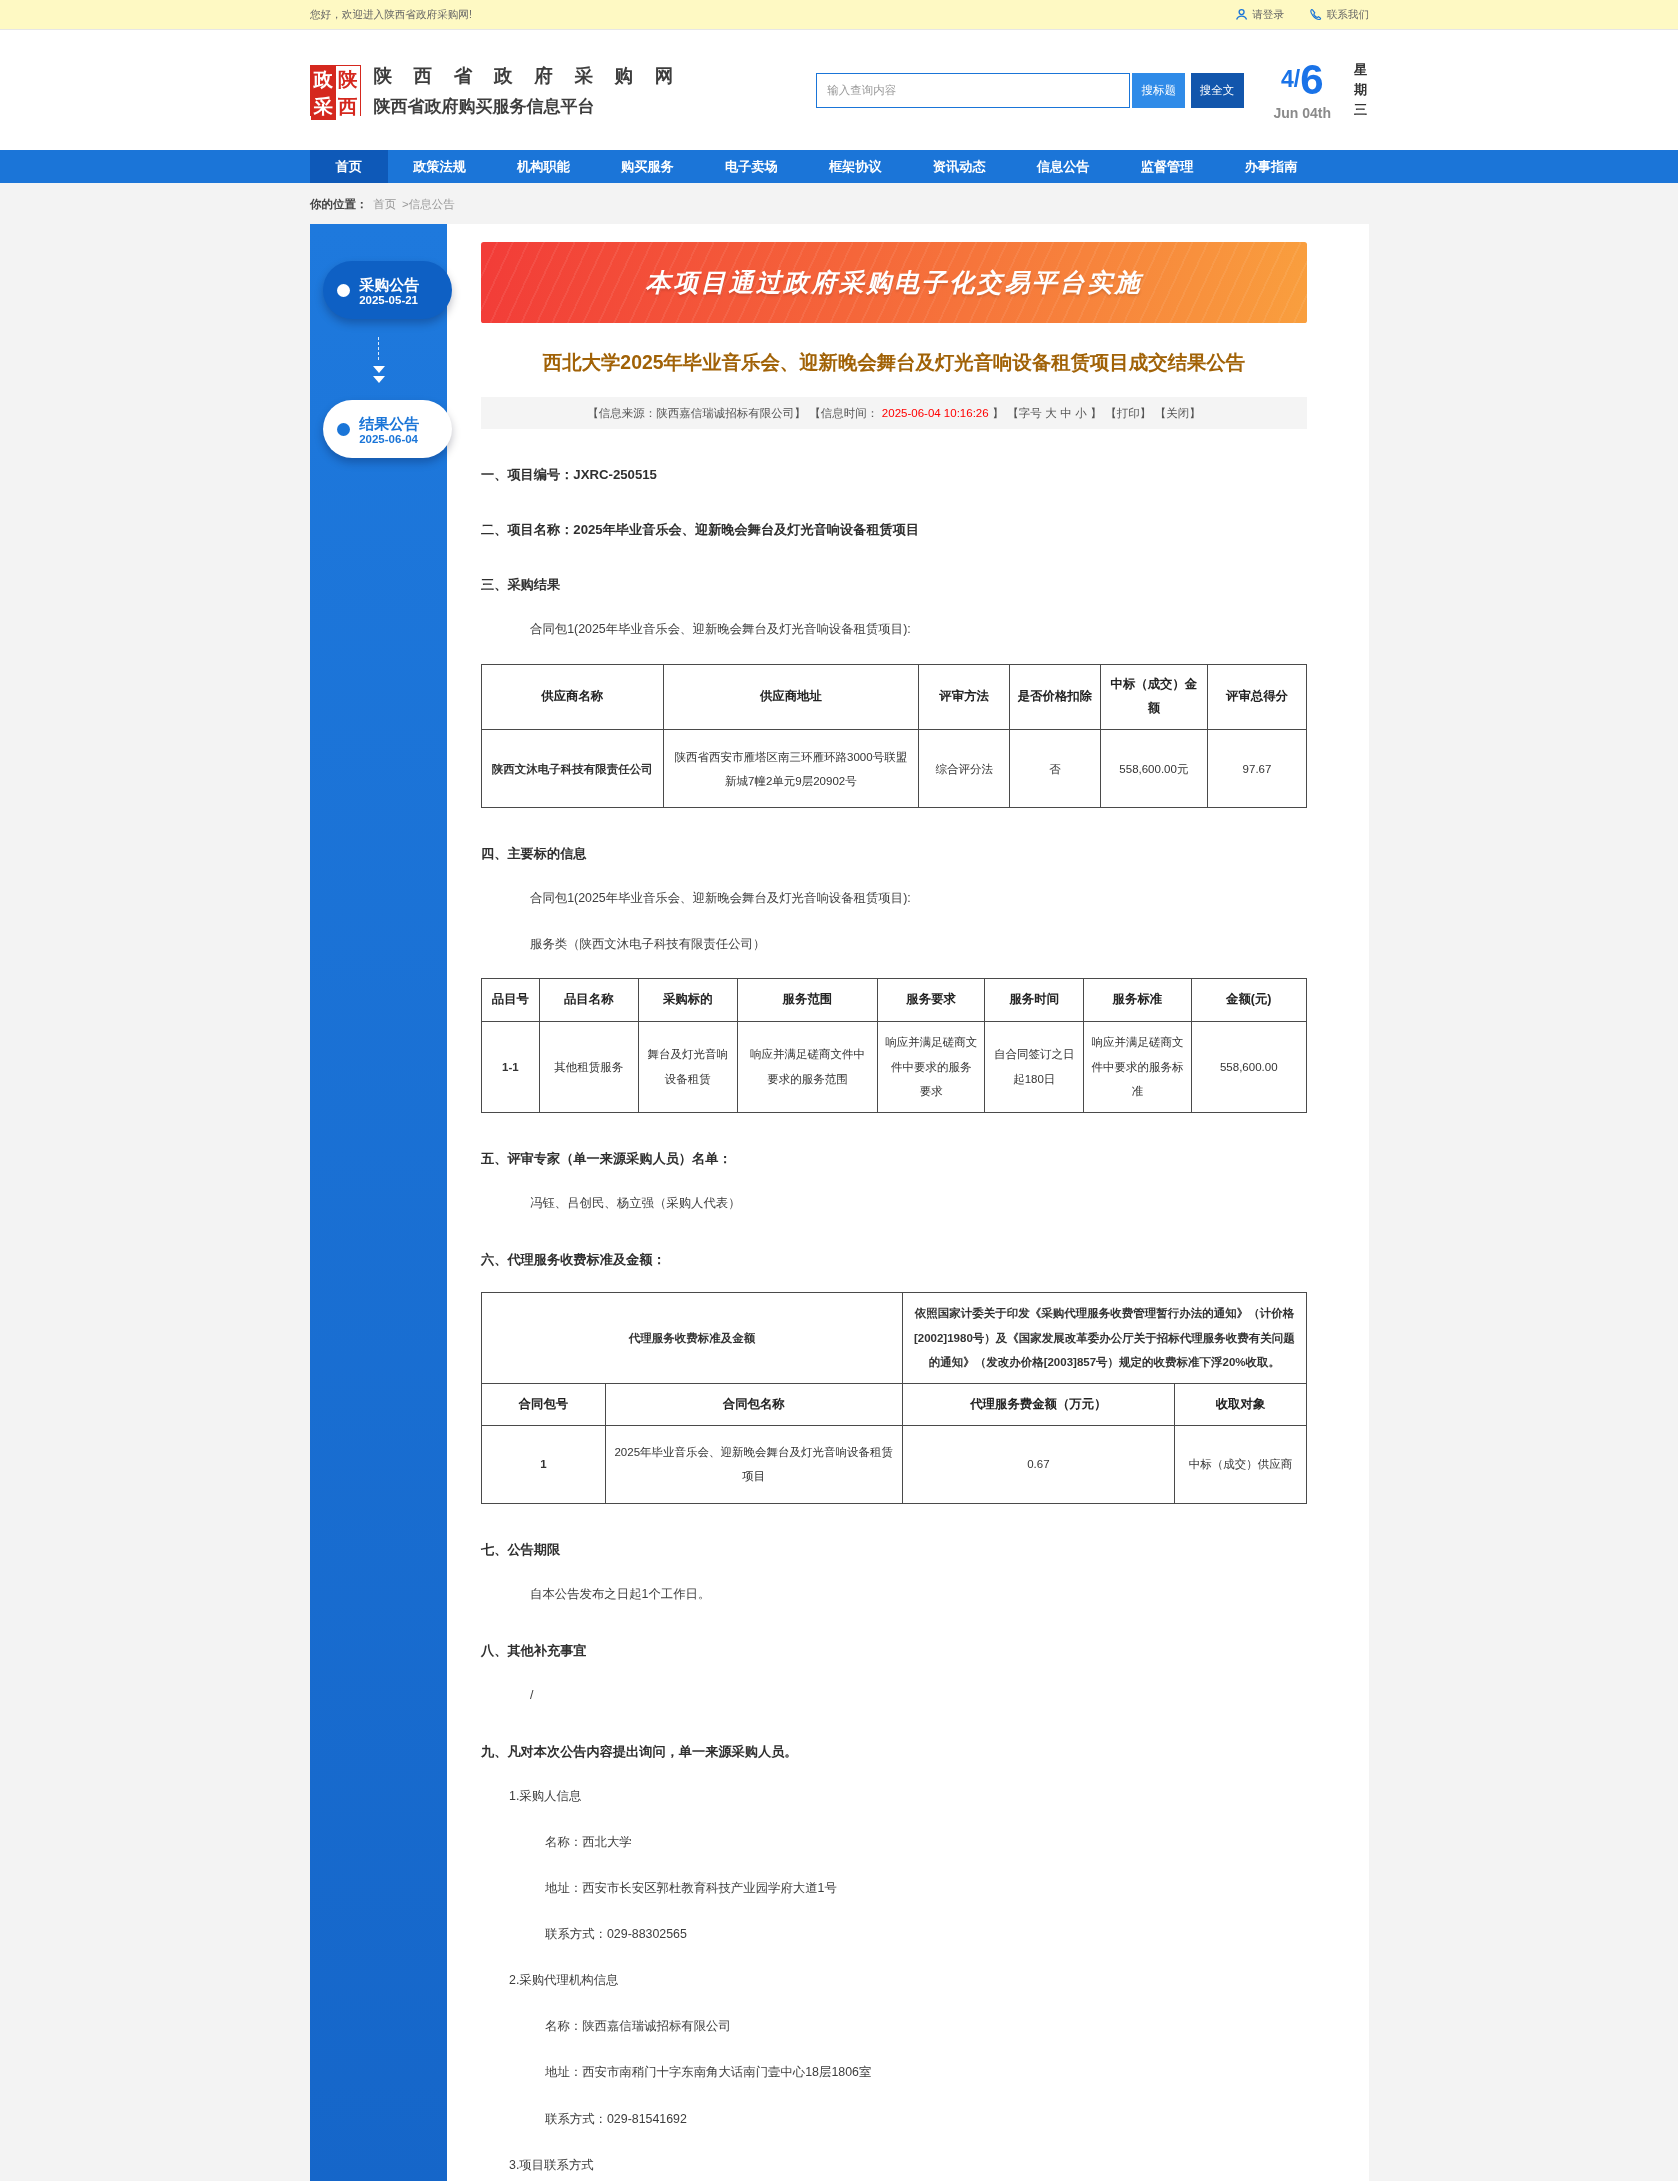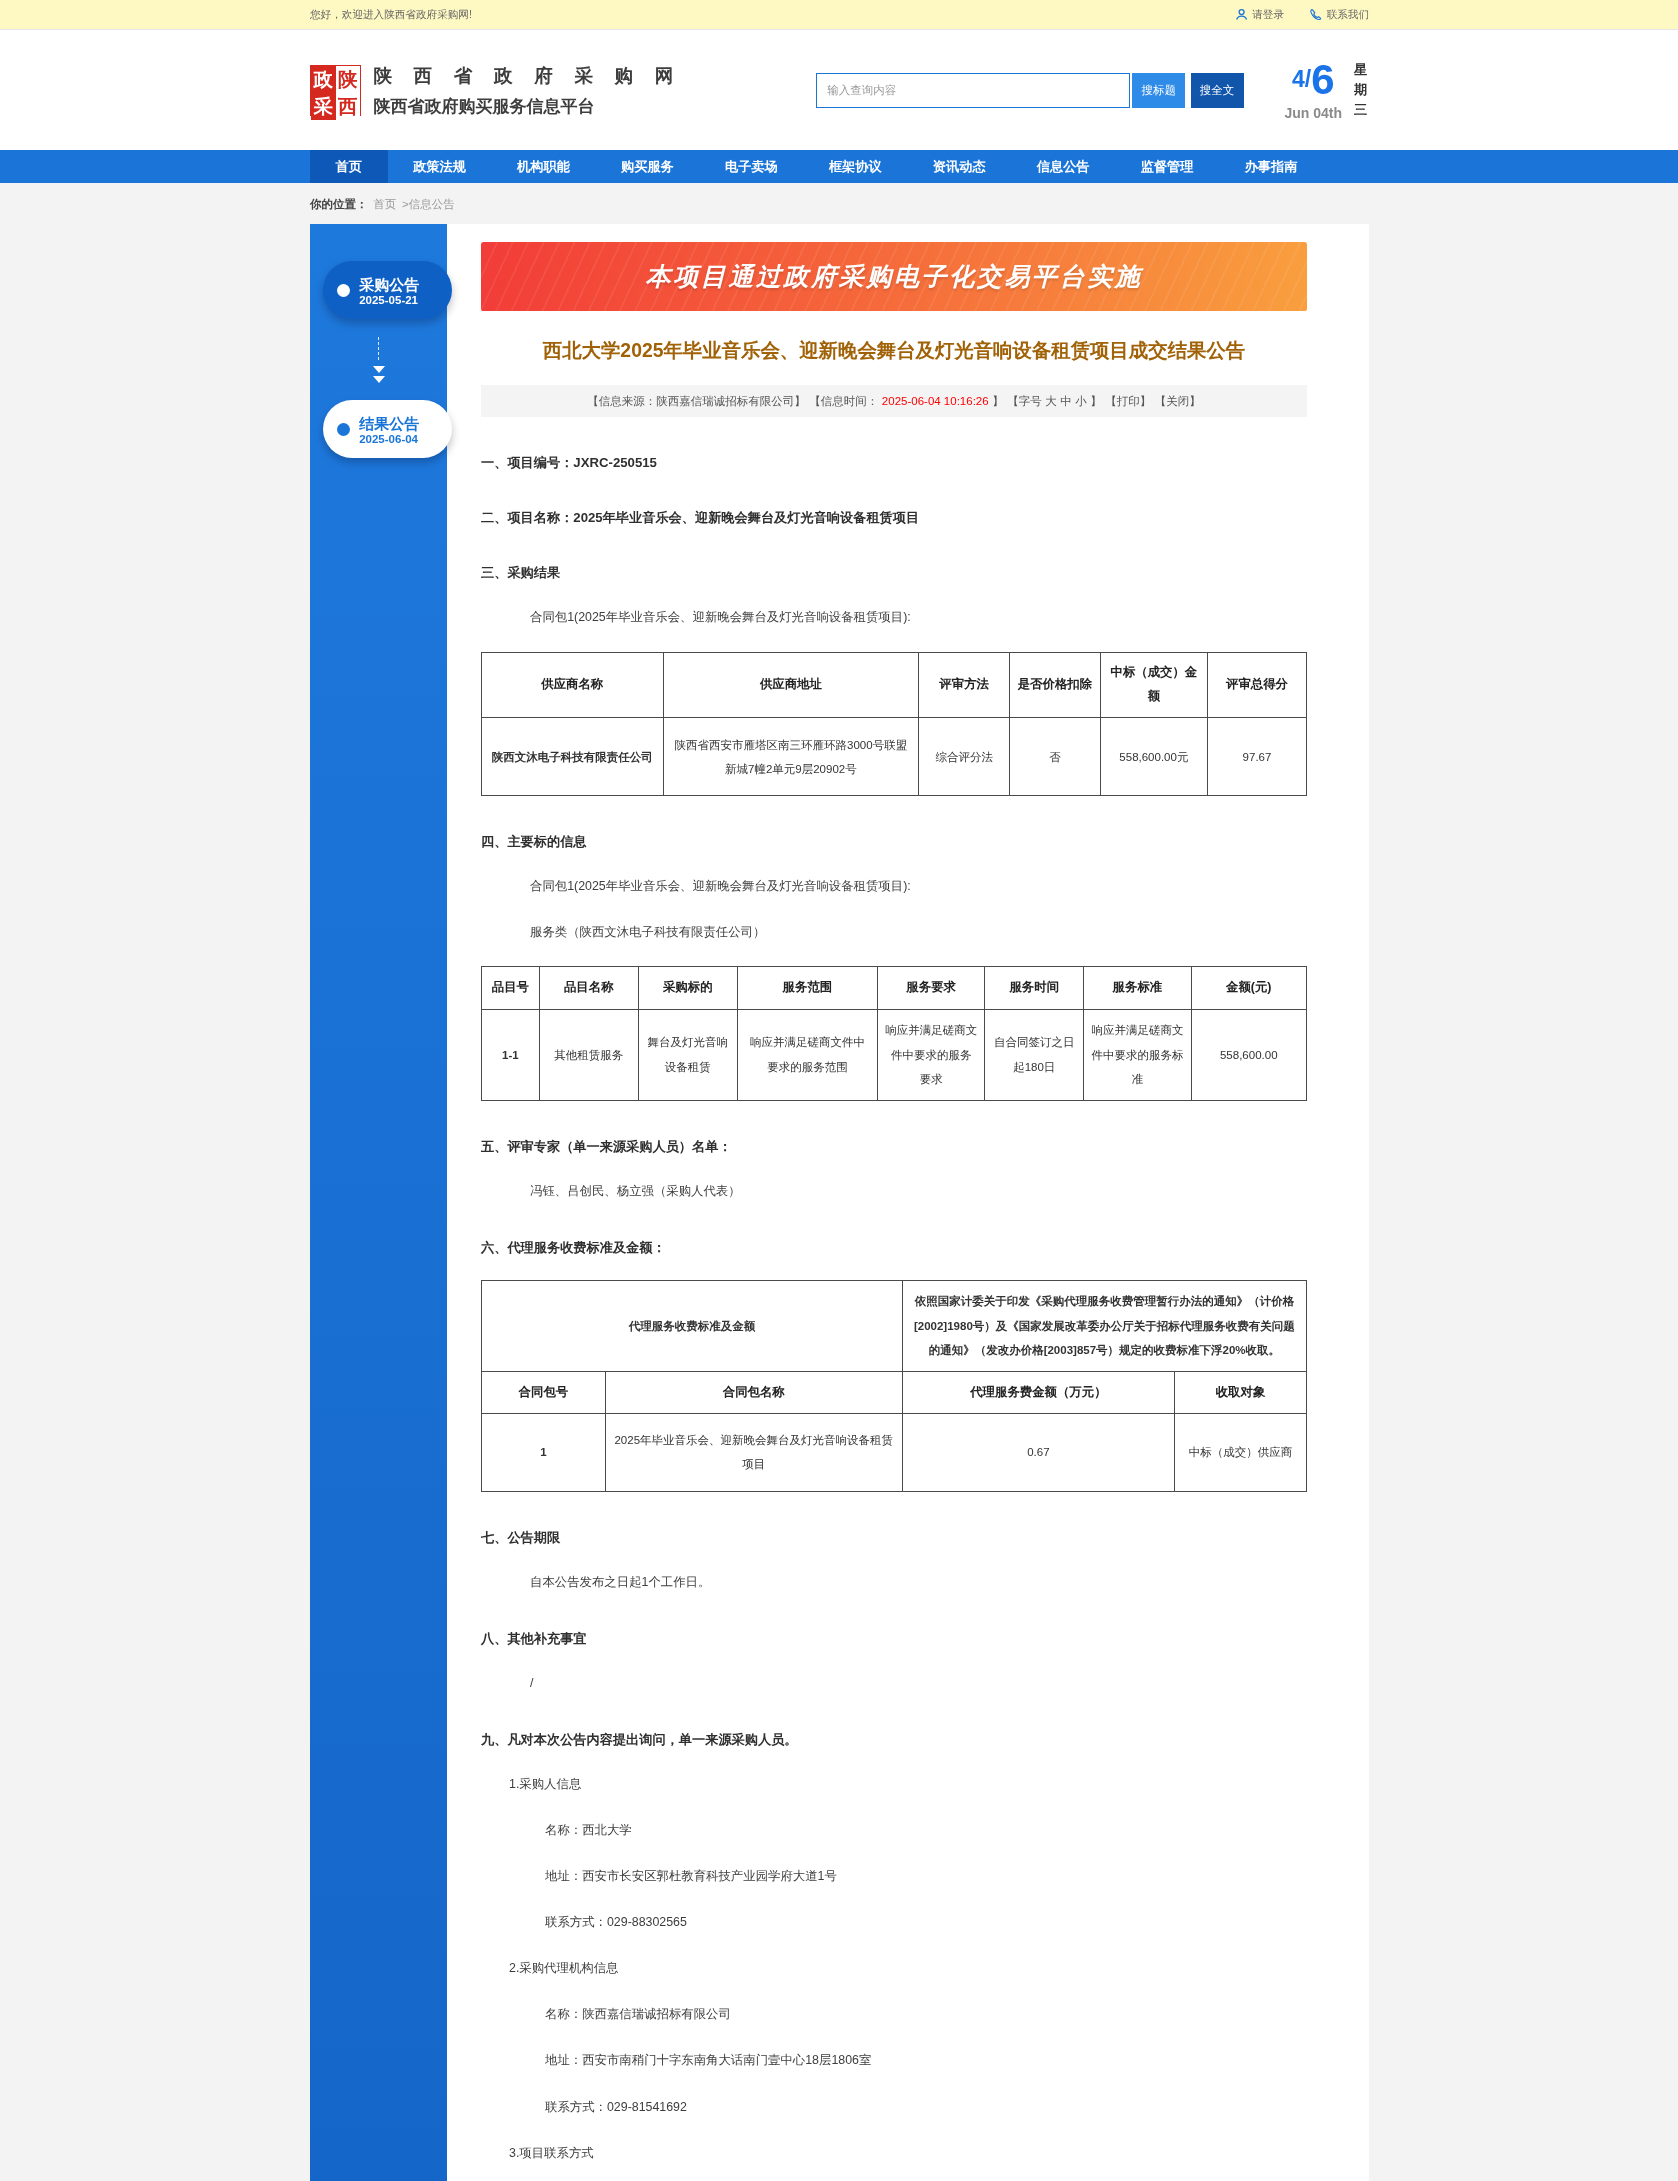--- a/index.html
+++ b/index.html
@@ -23,21 +23,21 @@
   .logo .white-cell { background:#fff; color:#d5281e; }
   .site-titles { margin-left:12.4px;font-family:Liberation Mono, monospace; }
   .site-title { font-size:18.5px; font-weight:bold; color:#3d3d3d; letter-spacing:5.3px; }
   .site-subtitle { font-size:17px; font-weight:bold; color:#3d3d3d; margin-top:7px; }
   .search-box { display:flex; margin-left:137px; height:35px; }
   .search-input { width:314px; height:35px; border:1.8px solid #1a75d8; padding:0 10.6px; font-size:11.5px; color:#333; outline:none; }
   .search-input::placeholder { color:#999; }
   .btn-search { width:53px; height:35px; border:none; color:#fff; font-size:11.5px; cursor:pointer; }
   .btn-search.title { background:#2f8be8; margin-left:2.6px; }
   .btn-search.full { background:#1256ac; margin-left:5.3px; }
-  .date-block { margin-left:auto; display:flex; align-items:center; gap:12px; }
+  .date-block { margin-left:auto; display:flex; align-items:center; gap:23px; }
   .date-num { text-align:center; }
   .date-top { font-weight:bold; color:#1a73e8; line-height:1; }
   .date-top .m { font-size:23px; vertical-align:7px; }
   .date-top .d { font-size:42px; }
   .date-en { font-size:14px; font-weight:bold; color:#8a8a8a; margin-top:3.5px; }
   .weekday { width:15px; font-size:13.2px; font-weight:bold; color:#333; line-height:1.5; word-break:break-all; }
 
   
   .nav { background:#1b75d8; height:33px; }
   .nav .inner { display:flex; height:33px; }
@@ -59,21 +59,21 @@
   .side-pill.blue .pill-dot { background:#fff; }
   .side-pill.white .pill-dot { background:#1a75d8; }
   .pill-title { font-size:15px; font-weight:bold; line-height:1.3; }
   .pill-date { font-size:11.5px; font-weight:bold; }
   .side-arrow { height:81px; display:flex; flex-direction:column; align-items:center; justify-content:center; }
   .dash-line { width:0; height:23px; border-left:1.8px dashed rgba(255,255,255,.85); margin-bottom:3.5px; }
   .tri { width:0; height:0; border-left:6.2px solid transparent; border-right:6.2px solid transparent; border-top:7px solid #fff; margin-top:2.6px; }
 
   .main { flex:1; padding:17.6px 62px 62px 34px; }
 
-  .banner { height:69px; border-radius:2.6px; background:linear-gradient(95deg,#f23c38 0%,#f5663a 45%,#f99f3e 100%); position:relative; overflow:hidden; display:flex; align-items:center; justify-content:center; }
+  .banner { height:81px; border-radius:2.6px; background:linear-gradient(95deg,#f23c38 0%,#f5663a 45%,#f99f3e 100%); position:relative; overflow:hidden; display:flex; align-items:center; justify-content:center; }
   .banner::before { content:""; position:absolute; inset:0; background:repeating-linear-gradient(115deg, rgba(255,255,255,.07) 0 1.8px, transparent 1.8px 14px); }
   .banner-text { position:relative; color:#fff; font-size:25px; font-weight:bold; font-style:italic; letter-spacing:2.6px; text-shadow:0 1.8px 2.6px rgba(0,0,0,.15); }
 
   .article-title { text-align:center; font-size:19.4px; font-weight:bold; color:#a16207; margin:26.5px 0 21px; }
 
   .info-bar { background:#f4f4f4; height:32px; display:flex; align-items:center; justify-content:center; font-size:11.5px; color:#555; gap:3.5px; }
   .info-bar .red { color:#ff0000; }
   .info-bar .ctl { cursor:pointer; }
 
   .sec-heading { font-size:13.2px; font-weight:bold; color:#2f2f2f; margin-top:37px; }

